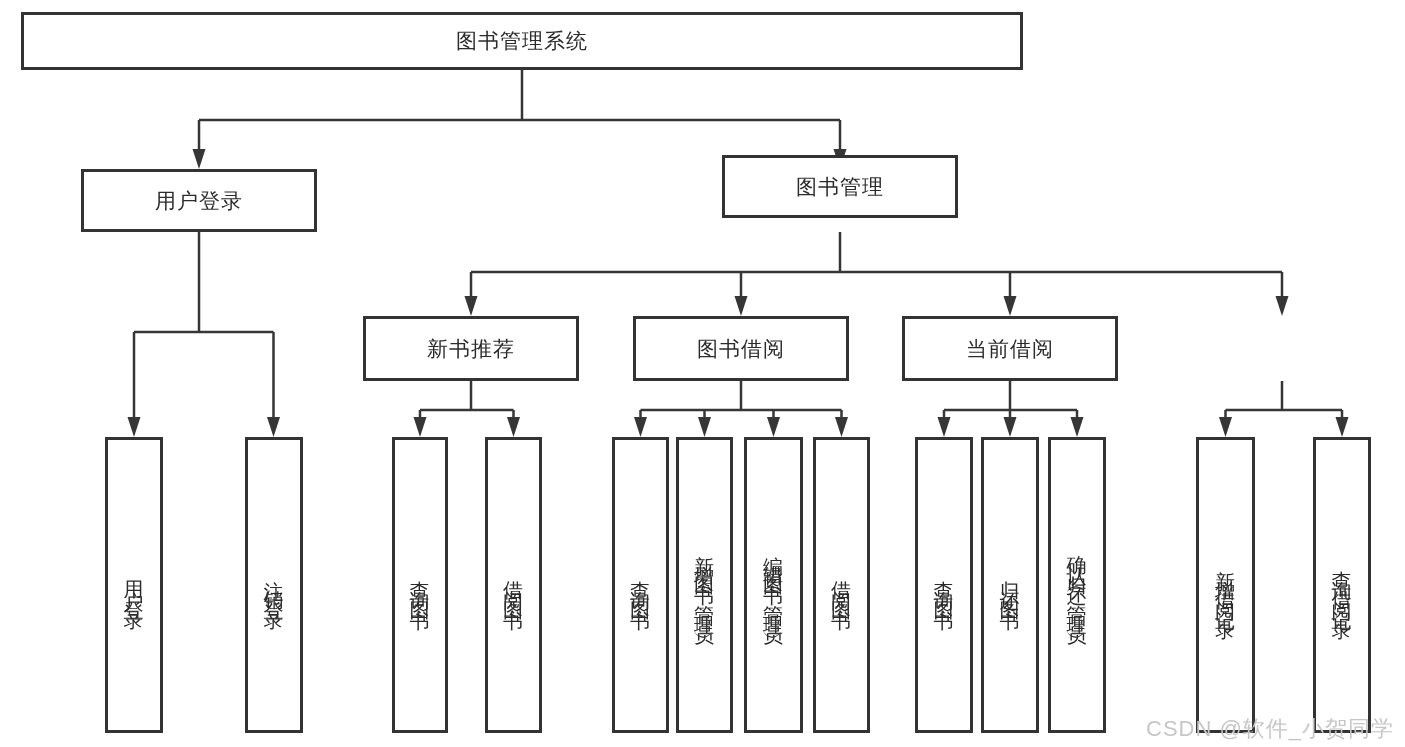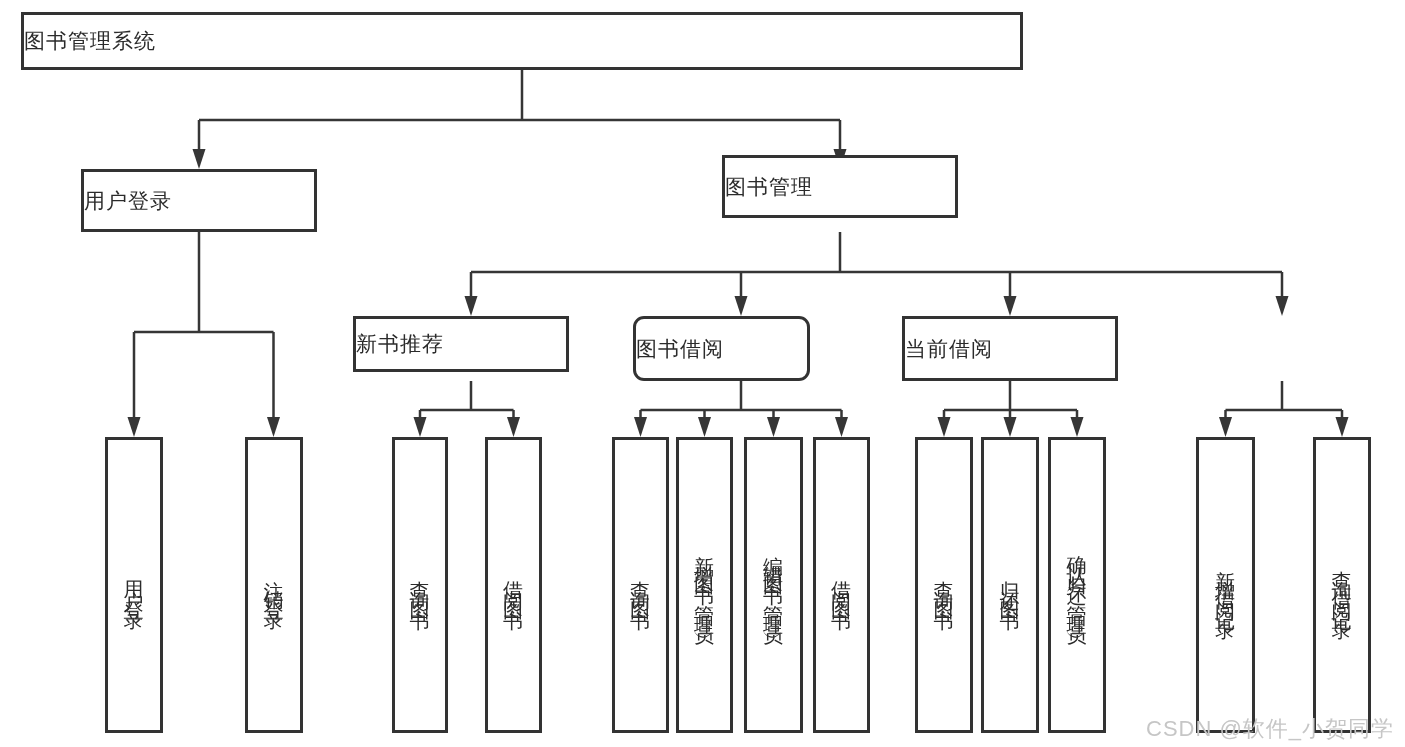--- a/index.html
+++ b/index.html
@@ -21,20 +21,21 @@
     width: 1405px; height: 747px;
     z-index: 1;
   }
   .hnode {
     position: absolute;
     background: #ffffff;
     border: 3px solid #333333;
     box-sizing: border-box;
     display: flex;
     align-items: center;
+    justify-content: center;
     z-index: 2;
   }
   .hnode span {
     font-size: 21px;
     color: #2b2b2b;
     letter-spacing: 1px;
     white-space: nowrap;
   }
   .vnode {
     position: absolute;
@@ -114,24 +115,24 @@
     <span>图书管理系统</span>
   </div>
 
   <div class="hnode" style="left:81px; top:169px; width:236px; height:63px;">
     <span>用户登录</span>
   </div>
   <div class="hnode" style="left:722px; top:155px; width:236px; height:63px;">
     <span>图书管理</span>
   </div>
 
-  <div class="hnode" style="left:353px; top:316px; width:216px; height:56px;">
+  <div class="hnode" style="left:363px; top:316px; width:216px; height:65px;">
     <span>新书推荐</span>
   </div>
-  <div class="hnode" style="left:633px; top:316px; width:177px; height:65px;border-radius:11px;">
+  <div class="hnode" style="left:633px; top:316px; width:216px; height:65px;">
     <span>图书借阅</span>
   </div>
   <div class="hnode" style="left:902px; top:316px; width:216px; height:65px;">
     <span>当前借阅</span>
   </div>
 
   <div class="vnode" style="left:105px; top:437px; width:58px; height:296px;">
     <span>用户登录</span>
   </div>
   <div class="vnode" style="left:245px; top:437px; width:58px; height:296px;">

